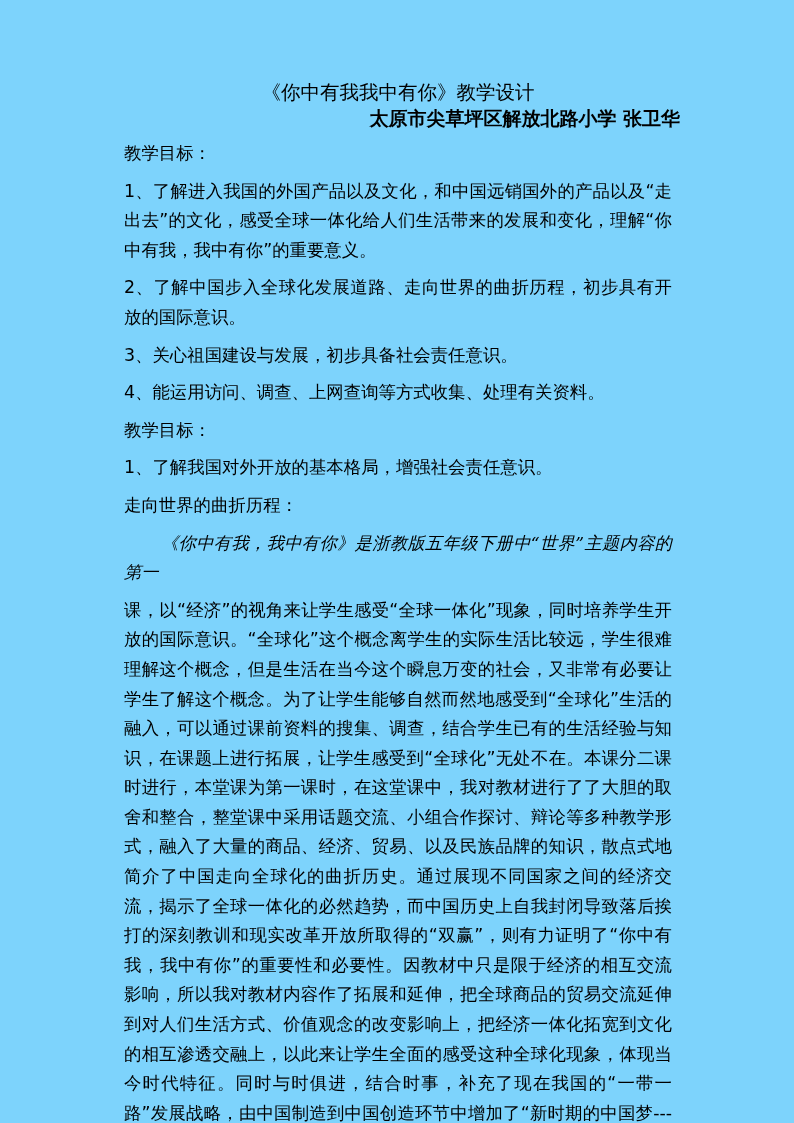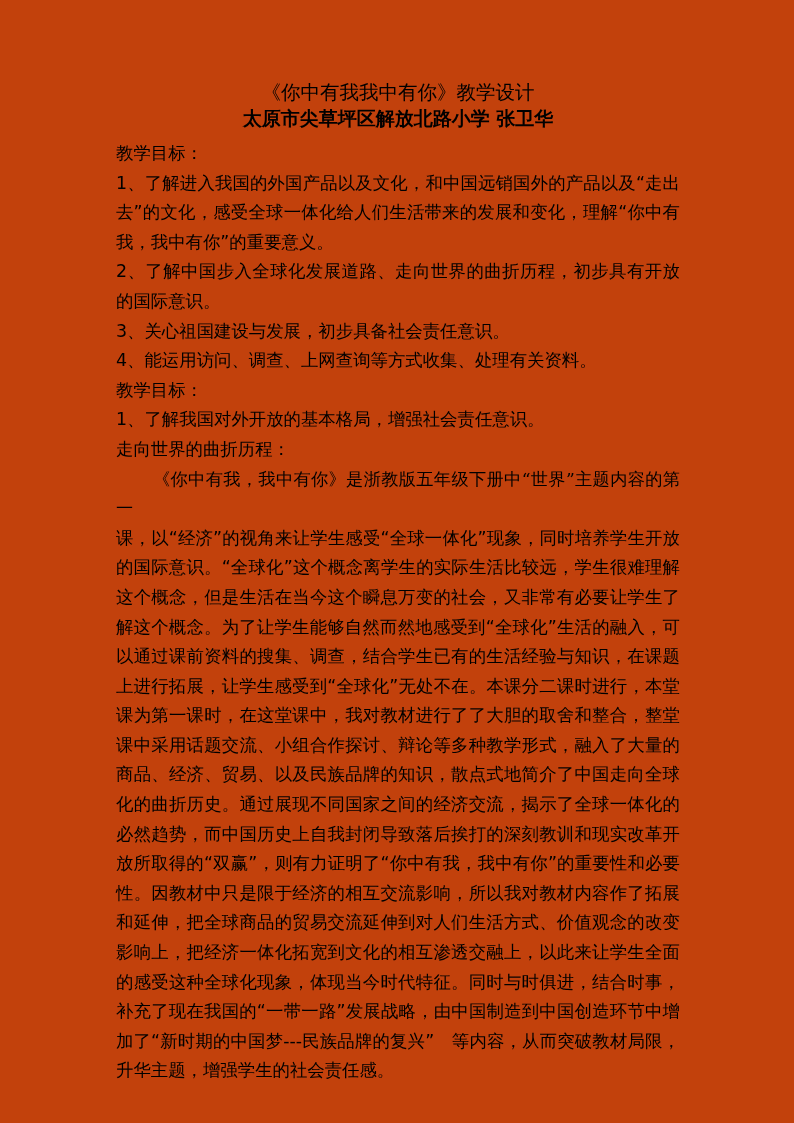--- a/index.html
+++ b/index.html
@@ -4,21 +4,21 @@
 <style>
   html, body {
     margin: 0;
     padding: 0;
     background: #ffffff;
   }
   .page {
     position: relative;
     width: 794px;
     height: 1123px;
-    background: #c2410c;
+    background: #7dd3fc;
     overflow: hidden;
     box-sizing: border-box;
   }
   .doc {
     position: absolute;
     left: 116px;
     top: 80px;
     width: 564px;
   }
   
@@ -26,50 +26,51 @@
     text-align: center;
     font-family: "DejaVu Sans", "Liberation Sans", sans-serif;
     font-size: 19.5px;
     font-weight: 400;
     line-height: 26px;
     color: #000000;
     letter-spacing: 0px;
     white-space: nowrap;
   }
   .title-2 {
-    text-align: center;
+    text-align: right;
     font-family: "DejaVu Sans", "Liberation Sans", sans-serif;
     font-size: 19px;
     font-weight: 700;
     line-height: 25px;
     color: #000000;
     white-space: nowrap;
   }
   
   .body-block {
     margin-top: 8px;
   }
   p.line {
-    margin: 0;
+    margin: 8px;
     font-family: "DejaVu Sans", "Liberation Sans", sans-serif;
     font-size: 17.4px;
     font-weight: 400;
     line-height: 29.6px;
     color: #000000;
     text-align: justify;
     text-justify: inter-ideograph;
     word-break: break-all;
     letter-spacing: 0px;
   }
   p.serif {
     font-family: "DejaVu Serif", "Liberation Serif", serif;
     font-size: 17.2px;
   }
   p.indent2 {
     text-indent: 37px;
+    font-style: italic;
   }
   .nowrapline {
     white-space: nowrap;
   }
   
   p.flow {
     text-align: justify;
     text-justify: inter-ideograph;
     word-break: break-all;
   }

